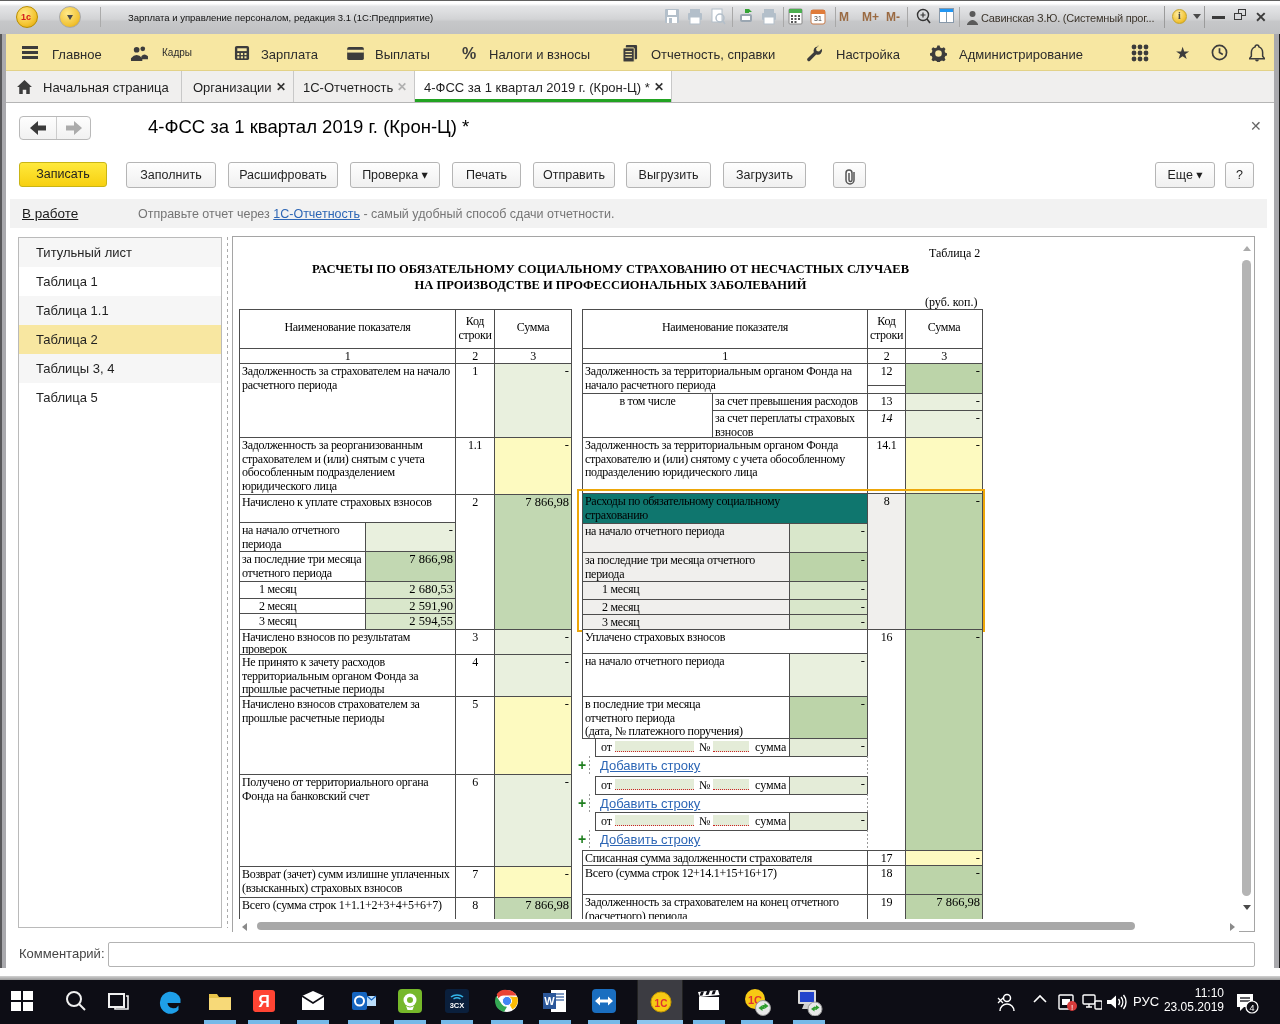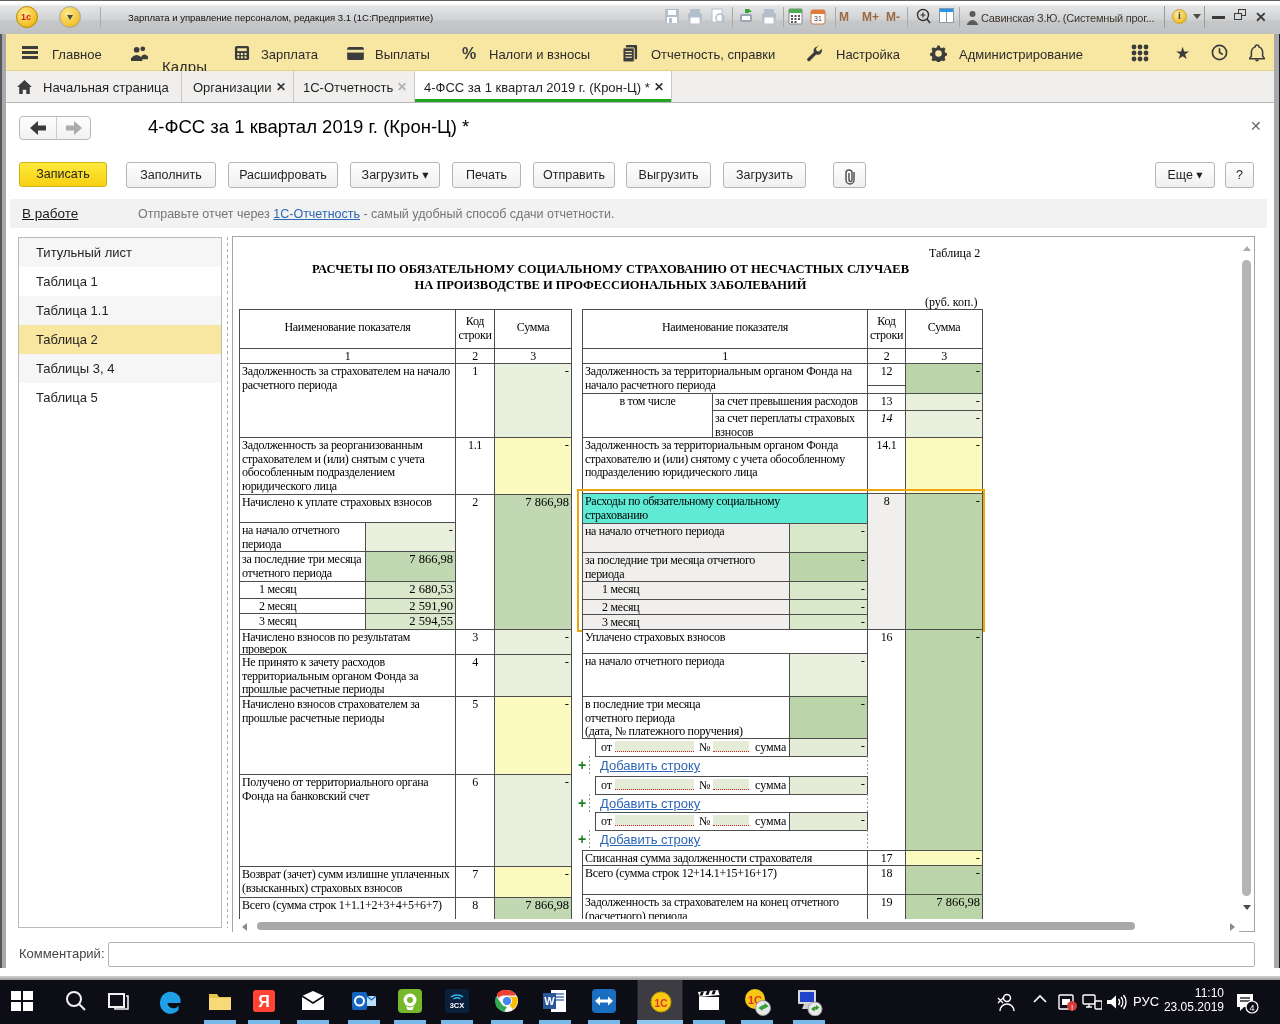--- a/index.html
+++ b/index.html
@@ -88,21 +88,21 @@
 <div class="abs" style="left:1193px;top:13px;width:0;height:0;border-left:4px solid transparent;border-right:4px solid transparent;border-top:5px solid #4a4a4a;"></div>
 <div class="abs" style="left:1204px;top:5px;width:1px;height:22px;background:#9b9b9b;"></div>
 <div class="abs" style="left:1212px;top:15px;width:13px;height:3px;background:#3b3b3b;"></div>
 <div class="abs" style="left:1238px;top:8px;width:8px;height:7px;border:1.5px solid #3b3b3b;"></div>
 <div class="abs" style="left:1234px;top:12px;width:8px;height:7px;border:1.5px solid #3b3b3b;background:#d9dadd;"></div>
 <div class="abs" style="left:1255px;top:8px;font:bold 14px 'Liberation Sans';color:#3b3b3b;">✕</div>
 </div>
 <div class="abs" style="left:0;top:34px;width:1280px;height:37px;background:#f7e7a2;border-bottom:1px solid #e3d288;">
     <div class="abs" style="left:22px;top:12px;width:16px;height:3px;background:#3c3c3c;box-shadow:0 5px 0 #3c3c3c,0 10px 0 #3c3c3c;"></div>
     <div class="abs" style="left:52px;top:13px;font-size:13px;color:#2b2b2b;">Главное</div>
-    <div class="abs" style="left:162px;top:24px;font-size:15px;color:#2b2b2b;">Кадры</div>
+    <div class="abs" style="left:162px;top:13px;font-size:10px;color:#2b2b2b;">Кадры</div>
     <div class="abs" style="left:261px;top:13px;font-size:13px;color:#2b2b2b;">Зарплата</div>
     <div class="abs" style="left:375px;top:13px;font-size:13px;color:#2b2b2b;">Выплаты</div>
     <div class="abs" style="left:489px;top:13px;font-size:13px;color:#2b2b2b;">Налоги и взносы</div>
     <div class="abs" style="left:651px;top:13px;font-size:13px;color:#2b2b2b;">Отчетность, справки</div>
     <div class="abs" style="left:836px;top:13px;font-size:13px;color:#2b2b2b;">Настройка</div>
     <div class="abs" style="left:959px;top:13px;font-size:13px;color:#2b2b2b;">Администрирование</div>
     <svg class="abs" style="left:130px;top:11px;" width="18" height="17" viewBox="0 0 19 18">
       <circle cx="7" cy="5" r="3" fill="#3c3c3c"></circle>
       <path d="M1 14 q6 -7 12 0 v3 h-12 z" fill="#3c3c3c"></path>
       <circle cx="13.5" cy="4" r="2.5" fill="#3c3c3c"></circle>
@@ -186,21 +186,21 @@
     </svg>
 <svg class="abs" style="left:46px;top:4px;" width="16" height="14">
       <path d="M8 0 L16 7 L8 14 V9.5 H0 V4.5 H8 z" fill="#ababab"></path>
     </svg>
 </div>
 <div class="abs" style="left:148px;top:116px;font-size:18.5px;color:#000;">4-ФСС за 1 квартал 2019 г. (Крон-Ц) *</div>
 <div class="abs" style="left:1250px;top:118px;font-size:14px;color:#666;">✕</div>
 <div class="abs" style="left:19px;top:162px;width:88px;height:26px;background:linear-gradient(#fefefe,#f0f0f0);border:1px solid #b5b5b5;border-radius:3px;font-size:12.5px;color:#1f1f1f;text-align:center;height:25px;background:linear-gradient(#ffe93c,#f7d011);border-color:#c9b515;"><span style="line-height:23px;">Записать</span></div>
 <div class="abs" style="left:126px;top:162px;width:90px;height:26px;background:linear-gradient(#fefefe,#f0f0f0);border:1px solid #b5b5b5;border-radius:3px;font-size:12.5px;color:#1f1f1f;text-align:center;"><span style="line-height:24px;">Заполнить</span></div>
 <div class="abs" style="left:228px;top:162px;width:110px;height:26px;background:linear-gradient(#fefefe,#f0f0f0);border:1px solid #b5b5b5;border-radius:3px;font-size:12.5px;color:#1f1f1f;text-align:center;"><span style="line-height:24px;">Расшифровать</span></div>
-<div class="abs" style="left:350px;top:162px;width:90px;height:26px;background:linear-gradient(#fefefe,#f0f0f0);border:1px solid #b5b5b5;border-radius:3px;font-size:12.5px;color:#1f1f1f;text-align:center;"><span style="line-height:24px;">Загрузить ▾</span></div>
+<div class="abs" style="left:350px;top:162px;width:90px;height:26px;background:linear-gradient(#fefefe,#f0f0f0);border:1px solid #b5b5b5;border-radius:3px;font-size:12.5px;color:#1f1f1f;text-align:center;"><span style="line-height:24px;">Проверка ▾</span></div>
 <div class="abs" style="left:452px;top:162px;width:69px;height:26px;background:linear-gradient(#fefefe,#f0f0f0);border:1px solid #b5b5b5;border-radius:3px;font-size:12.5px;color:#1f1f1f;text-align:center;"><span style="line-height:24px;">Печать</span></div>
 <div class="abs" style="left:533px;top:162px;width:82px;height:26px;background:linear-gradient(#fefefe,#f0f0f0);border:1px solid #b5b5b5;border-radius:3px;font-size:12.5px;color:#1f1f1f;text-align:center;"><span style="line-height:24px;">Отправить</span></div>
 <div class="abs" style="left:626px;top:162px;width:85px;height:26px;background:linear-gradient(#fefefe,#f0f0f0);border:1px solid #b5b5b5;border-radius:3px;font-size:12.5px;color:#1f1f1f;text-align:center;"><span style="line-height:24px;">Выгрузить</span></div>
 <div class="abs" style="left:723px;top:162px;width:83px;height:26px;background:linear-gradient(#fefefe,#f0f0f0);border:1px solid #b5b5b5;border-radius:3px;font-size:12.5px;color:#1f1f1f;text-align:center;"><span style="line-height:24px;">Загрузить</span></div>
 <div class="abs" style="left:833px;top:162px;width:33px;height:26px;background:linear-gradient(#fefefe,#f0f0f0);border:1px solid #b5b5b5;border-radius:3px;font-size:12.5px;color:#1f1f1f;text-align:center;"><svg style="margin-top:5px;" width="14" height="17" viewBox="0 0 14 17">
       <path d="M11 4 v8 a4 4 0 0 1 -8 0 V5 a3 3 0 0 1 6 0 v7 a1.5 1.5 0 0 1 -3 0 V5" fill="none" stroke="#555" stroke-width="1.5"></path>
     </svg></div>
 <div class="abs" style="left:1155px;top:162px;width:60px;height:26px;background:linear-gradient(#fefefe,#f0f0f0);border:1px solid #b5b5b5;border-radius:3px;font-size:12.5px;color:#1f1f1f;text-align:center;"><span style="line-height:24px;">Еще ▾</span></div>
 <div class="abs" style="left:1225px;top:162px;width:29px;height:26px;background:linear-gradient(#fefefe,#f0f0f0);border:1px solid #b5b5b5;border-radius:3px;font-size:12.5px;color:#1f1f1f;text-align:center;"><span style="line-height:24px;">?</span></div>
 <div class="abs" style="left:10px;top:199px;width:1257px;height:29px;background:#f2f2f2;">
@@ -340,21 +340,21 @@
 <div class="cell" style="left:712px;top:410px;width:156px;height:28px;background:#fff;">за счет переплаты страховых<br>взносов</div>
 <div class="cell" style="left:867px;top:410px;width:39px;height:28px;background:#fff;text-align:center;font-style:italic;">14</div>
 <div class="cell" style="left:905px;top:410px;width:78px;height:28px;background:#e9f0de;">
     <div style="font-size:12.5px;text-align:right;letter-spacing:0;">-</div>
   </div>
 <div class="cell" style="left:582px;top:437px;width:286px;height:57px;background:#fff;">Задолженность за территориальным органом Фонда<br>страхователю и (или) снятому с учета обособленному<br>подразделению юридического лица</div>
 <div class="cell" style="left:867px;top:437px;width:39px;height:57px;background:#fff;text-align:center;">14.1</div>
 <div class="cell" style="left:905px;top:437px;width:78px;height:57px;background:#fdfac0;">
     <div style="font-size:12.5px;text-align:right;letter-spacing:0;">-</div>
   </div>
-<div class="cell" style="left:582px;top:493px;width:286px;height:31px;background:#5eead4;">Расходы по обязательному социальному<br>страхованию</div>
+<div class="cell" style="left:582px;top:493px;width:286px;height:31px;background:#0f766e;">Расходы по обязательному социальному<br>страхованию</div>
 <div class="cell" style="left:867px;top:493px;width:39px;height:137px;background:#f0efed;text-align:center;">8</div>
 <div class="cell" style="left:905px;top:493px;width:78px;height:137px;background:#bcd4a9;">
     <div style="font-size:12.5px;text-align:right;letter-spacing:0;">-</div>
   </div>
 <div class="cell" style="left:582px;top:523px;width:208px;height:30px;background:#f0efed;">на начало отчетного периода</div>
 <div class="cell" style="left:789px;top:523px;width:79px;height:30px;background:#d9e7cb;">
     <div style="font-size:12.5px;text-align:right;letter-spacing:0;">-</div>
   </div>
 <div class="cell" style="left:582px;top:552px;width:208px;height:30px;background:#f0efed;">за последние три месяца отчетного<br>периода</div>
 <div class="cell" style="left:789px;top:552px;width:79px;height:30px;background:#bcd4a9;">

